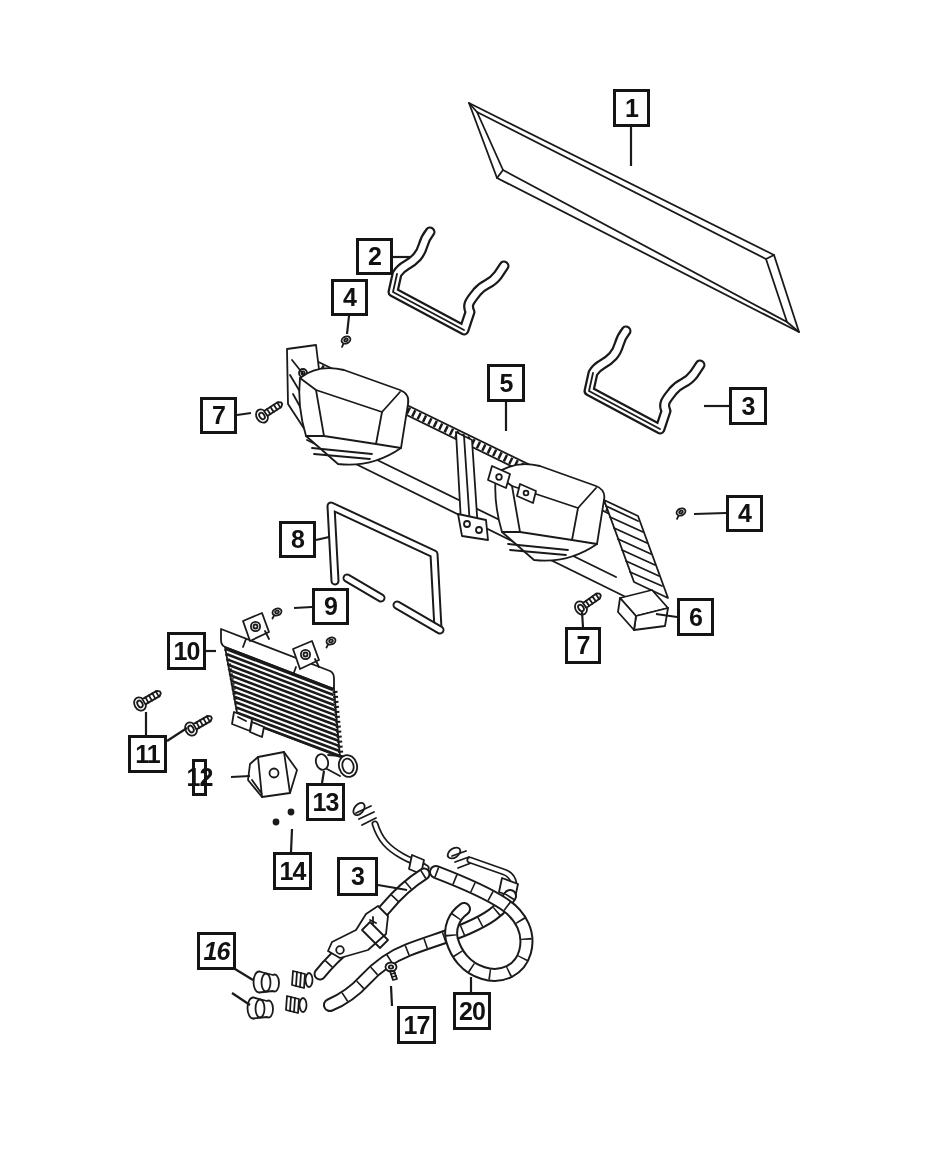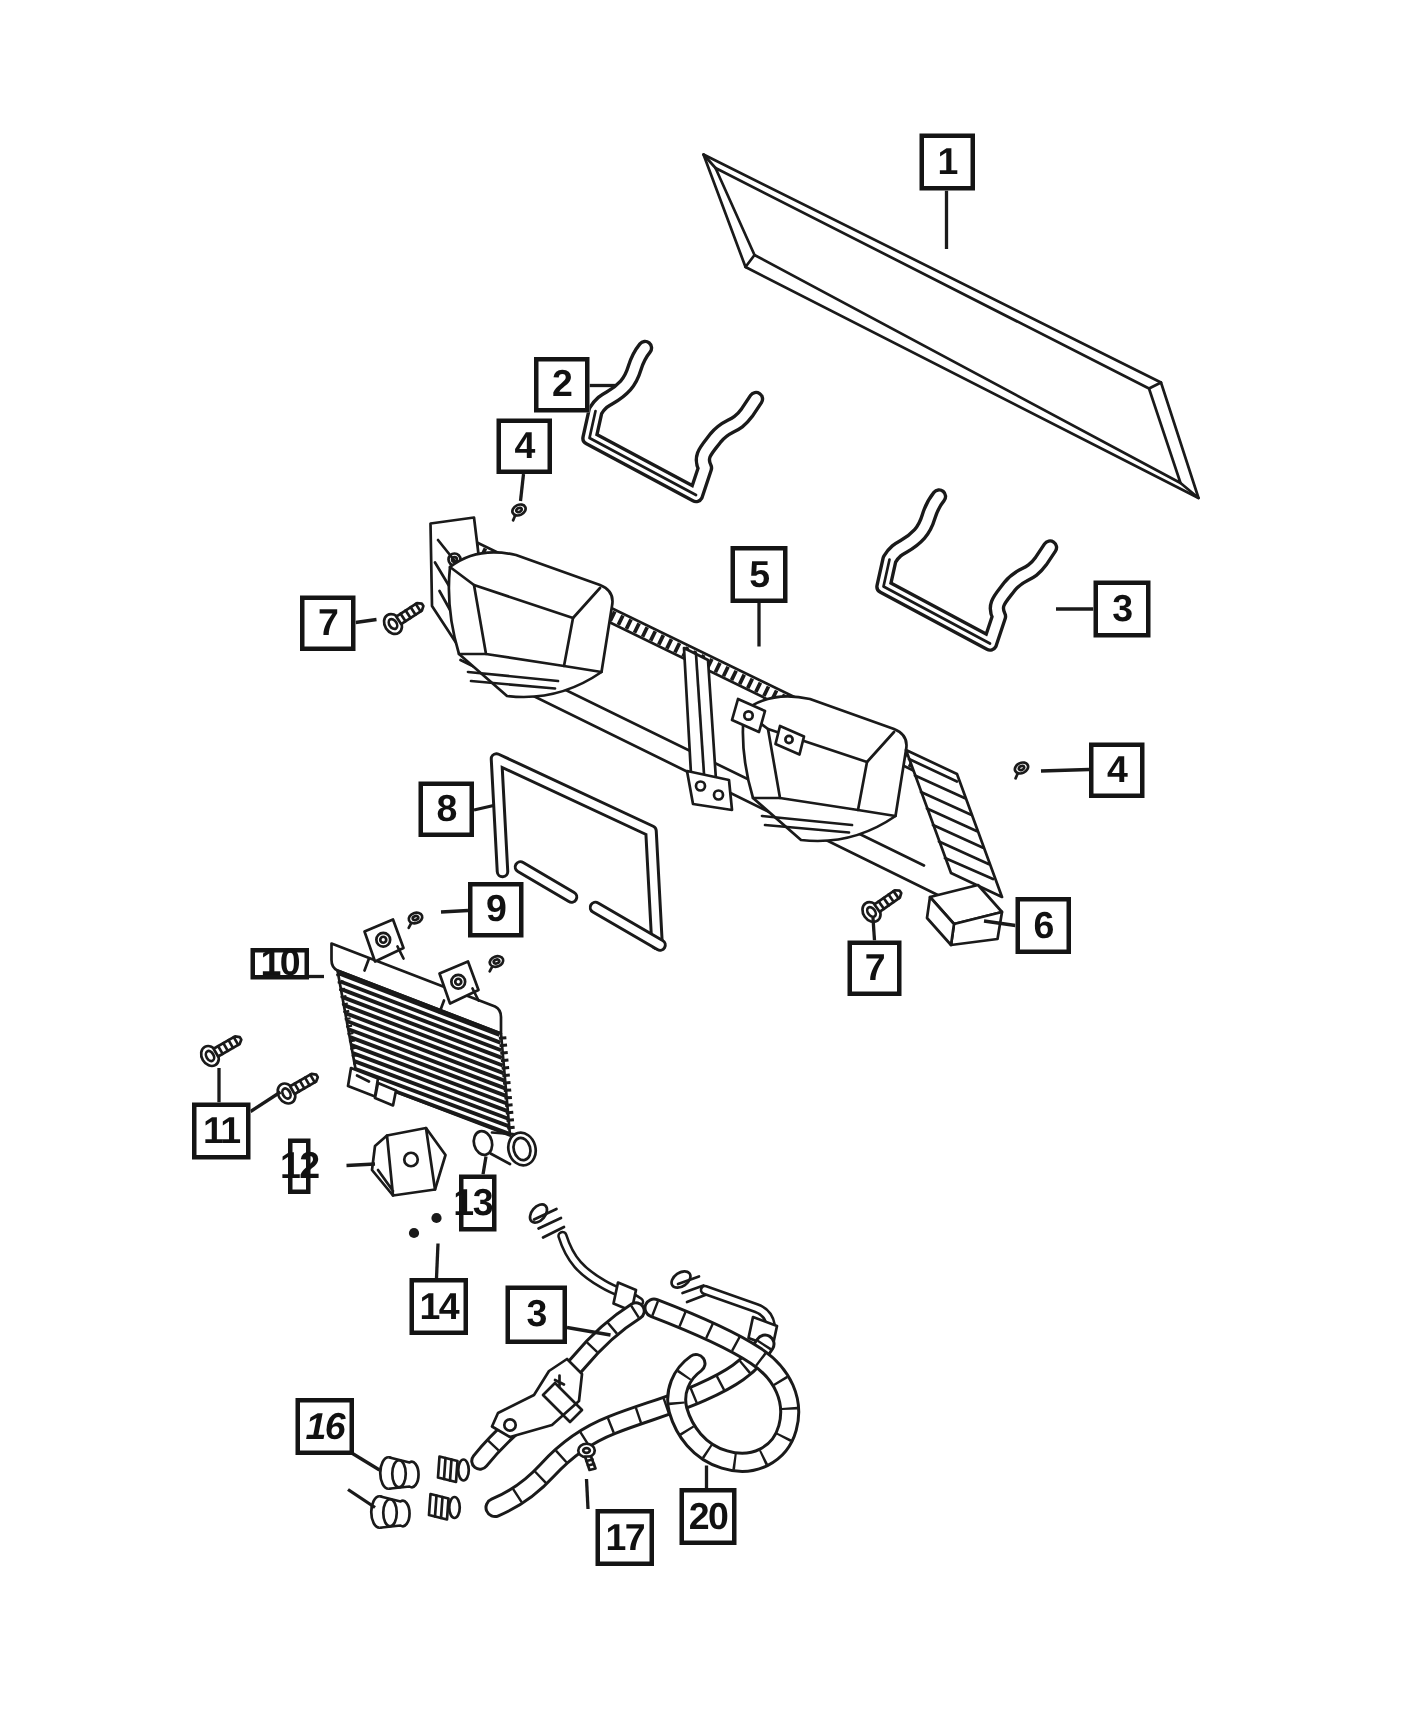--- a/index.html
+++ b/index.html
@@ -316,30 +316,30 @@
     </div>
     <div class="callout" style="left: 565px; top: 627px; width: 36px; height: 37px;">
       <span>7</span>
     </div>
     <div class="callout" style="left: 279px; top: 521px; width: 37px; height: 37px;">
       <span>8</span>
     </div>
     <div class="callout" style="left: 312px; top: 588px; width: 37px; height: 37px;">
       <span>9</span>
     </div>
-    <div class="callout" style="left: 167px; top: 632px; width: 39px; height: 21px;">
+    <div class="callout" style="left: 167px; top: 632px; width: 39px; height: 38px;">
       <span>10</span>
     </div>
     <div class="callout" style="left: 128px; top: 735px; width: 39px; height: 38px;">
       <span>11</span>
     </div>
     <div class="callout" style="left: 192px; top: 759px; width: 15px; height: 37px;">
       <span>12</span>
     </div>
-    <div class="callout" style="left: 306px; top: 783px; width: 25px; height: 38px; justify-content: flex-end;">
+    <div class="callout" style="left: 306px; top: 783px; width: 39px; height: 38px;">
       <span>13</span>
     </div>
     <div class="callout" style="left: 273px; top: 852px; width: 39px; height: 38px;">
       <span>14</span>
     </div>
     <div class="callout" style="left: 337px; top: 857px; width: 41px; height: 39px;">
       <span>3</span>
     </div>
     <div class="callout" style="left: 197px; top: 932px; width: 39px; height: 38px; font-style: italic;">
       <span>16</span>

